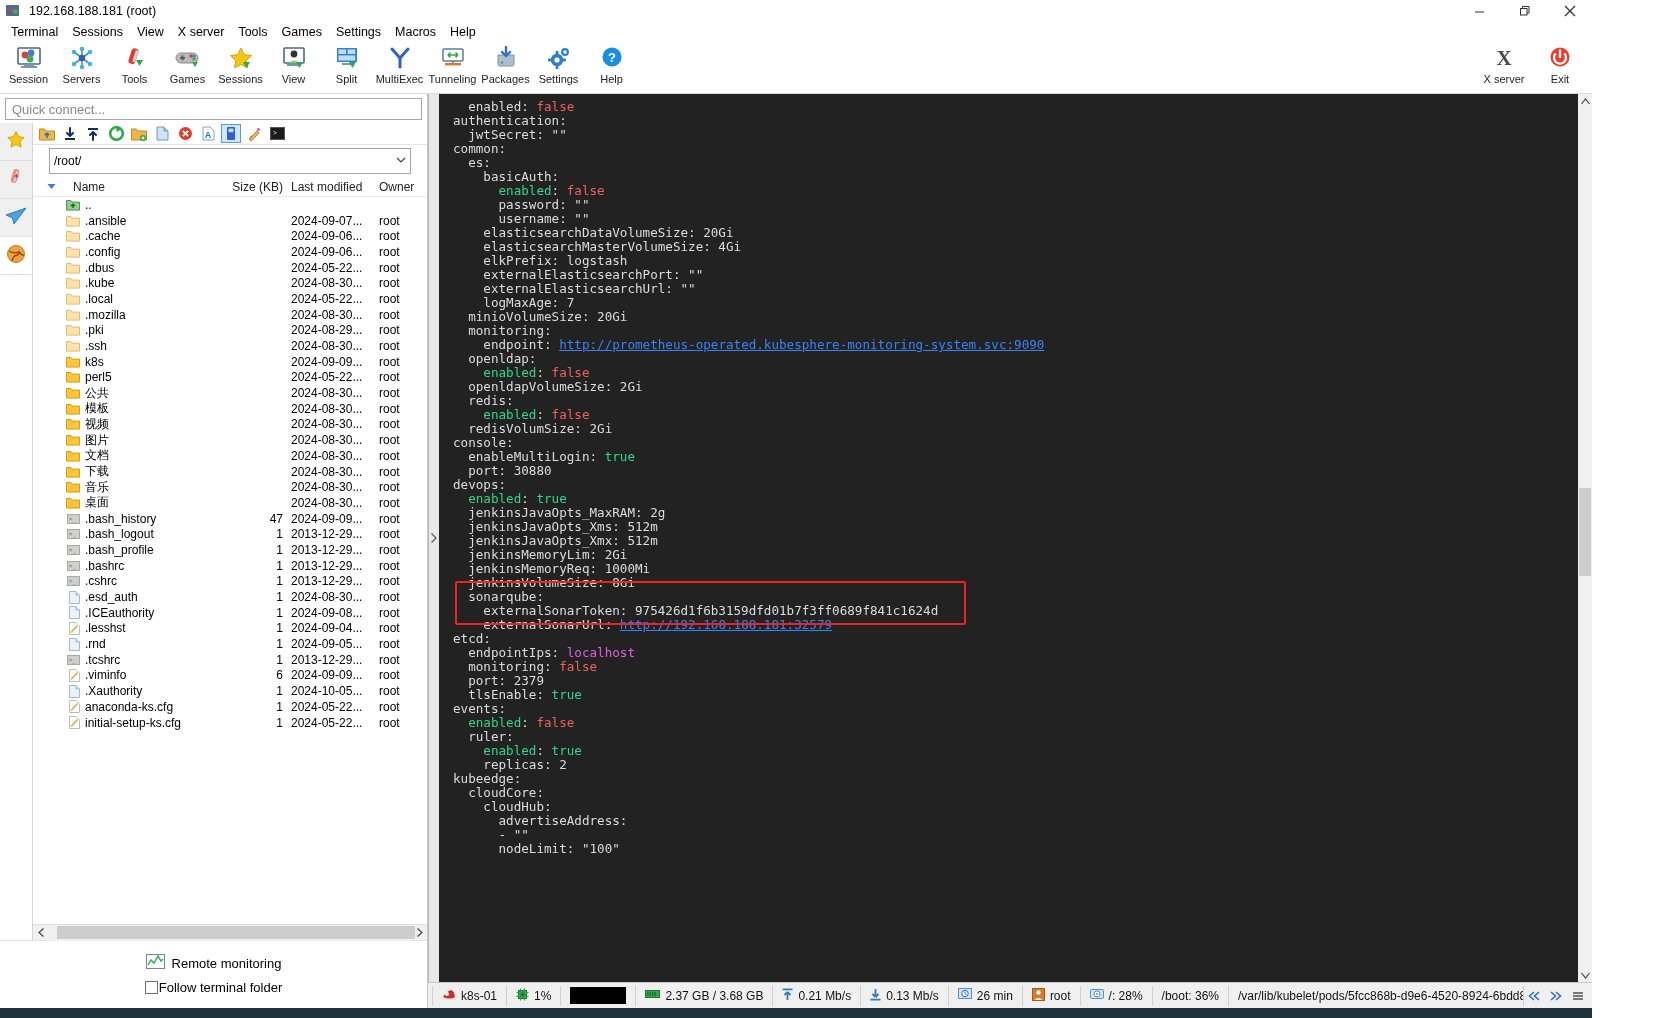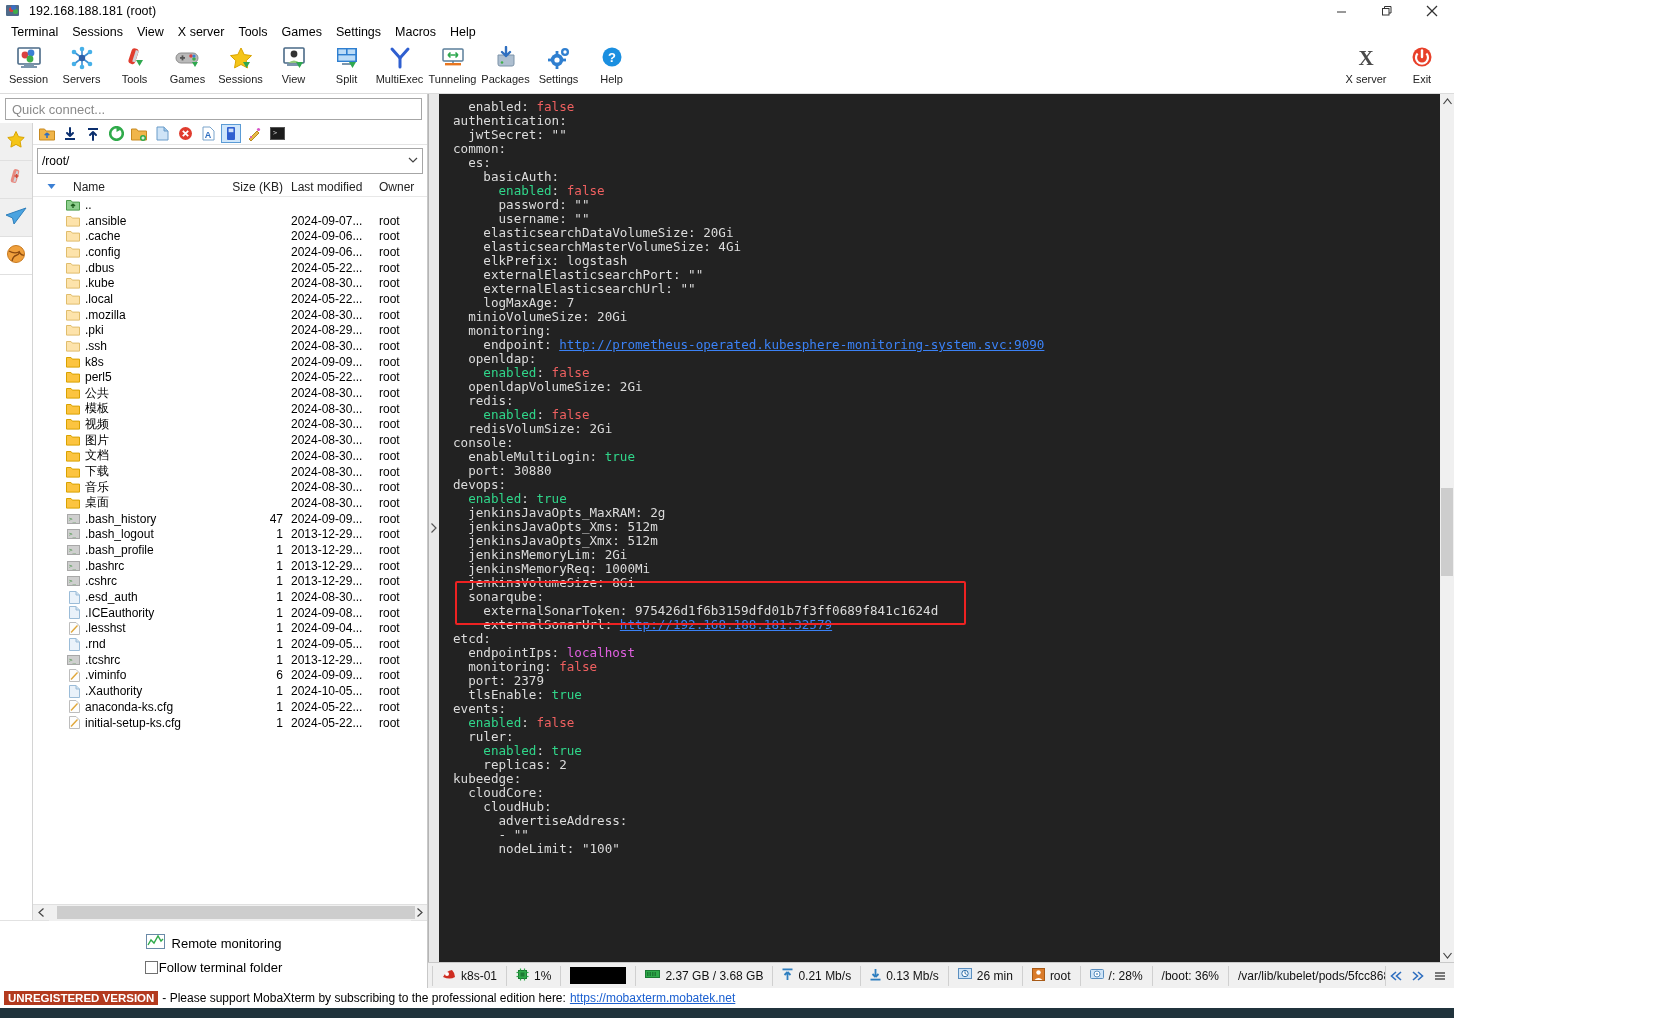--- a/index.html
+++ b/index.html
@@ -3,21 +3,21 @@
 <meta charset="utf-8">
 <style>
   * { box-sizing: border-box; margin: 0; padding: 0; }
   html, body {
     width: 1680px; height: 1018px;
     font-family: "Liberation Sans", sans-serif;
     font-size: 12px;
     background: #ffffff;
     overflow: hidden;
   }
-  #app { position: relative; width: 1454px; height: 1018px; display: flex; flex-direction: column; }
+  #app { position: relative; width: 1592px; height: 1018px; display: flex; flex-direction: column; }
 
   
   .titlebar {
     height: 22px; display: flex; align-items: center;
     background: #ffffff; border-bottom: 0px solid #ddd; flex: 0 0 22px;
     padding-left: 6px; position: relative;
   }
   .app-icon { width: 16px; height: 14px; margin-right: 7px; position: relative; }
   .app-icon .sq { position: absolute; border-radius: 1px; }
   .title-text { font-size: 12.5px; color: #000; }
@@ -51,21 +51,21 @@
   }
   .lp-main { flex: 1; display: flex; min-height: 0; }
   .sidetabs { width: 33px; background: #f0f0f0; border-right: 1px solid #d4d4d4; display: flex; flex-direction: column; }
   .sidetab { height: 38px; display: flex; align-items: center; justify-content: center; border-bottom: 1px solid #e0e0e0; cursor: default; }
   .sidetab.sel { background: #fff; }
   .sidetab-spacer { flex: 1; background: #fff; border-right: 0; }
   .browser { flex: 1; display: flex; flex-direction: column; min-width: 0; background: #fff; }
   .sftp-toolbar { height: 22px; display: flex; align-items: center; gap: 3px; padding: 1px 4px; border-bottom: 1px solid #e4e4e4; }
   .sftp-btn { width: 20px; height: 19px; display: flex; align-items: center; justify-content: center; cursor: default; border: 1px solid transparent; }
   .sftp-btn.active { background: #cfe6fb; border: 1px solid #5b9bd5; }
-  .pathbar { margin: 3px 4px; height: 19px; border: 1px solid #a6a6a6; display: flex; align-items: center; padding: 12px 4px; font-size: 12px; position: relative; }
+  .pathbar { margin: 3px 16px; height: 19px; border: 1px solid #a6a6a6; display: flex; align-items: center; padding: 12px 4px; font-size: 12px; position: relative; }
   .pathbar .caret { position: absolute; right: 4px; top: 4px; }
   .filehead { display: flex; height: 20px; align-items: center; font-size: 12px; color: #222; border-bottom: 1px solid #e8e8e8; }
   .fh-sort { width: 36px; display: flex; justify-content: center; align-items: center; }
   .fh-name { flex: 1; padding-left: 4px; }
   .fh-size { width: 62px; text-align: right; padding-right: 8px;}
   .fh-mod  { width: 88px; }
   .fh-own  { width: 48px; }
   .filelist { flex: 1; overflow: hidden; }
   .frow { display: flex; height: 15.7px; align-items: center; font-size: 12px; color: #000; cursor: default; }
   .fr-icon { width: 52px; display: flex; justify-content: flex-end; padding-right: 5px; align-items: center; }
@@ -1069,19 +1069,14 @@
                   <line x1="1" y1="5" x2="11" y2="5"></line>
                   <line x1="1" y1="8" x2="11" y2="8"></line>
                 </g>
               </svg>
           </div>
         </div>
       </div>
     </div>
   </div>
 
-  <div class="unregbar">
-    <span class="unreg-label">UNREGISTERED VERSION</span>
-    <span>- Please support MobaXterm by subscribing to the professional edition here:</span>
-    <span class="unreg-link">https://mobaxterm.mobatek.net</span>
-  </div>
   <div class="bottomstrip"></div>
 </div>
 
 </body></html>

